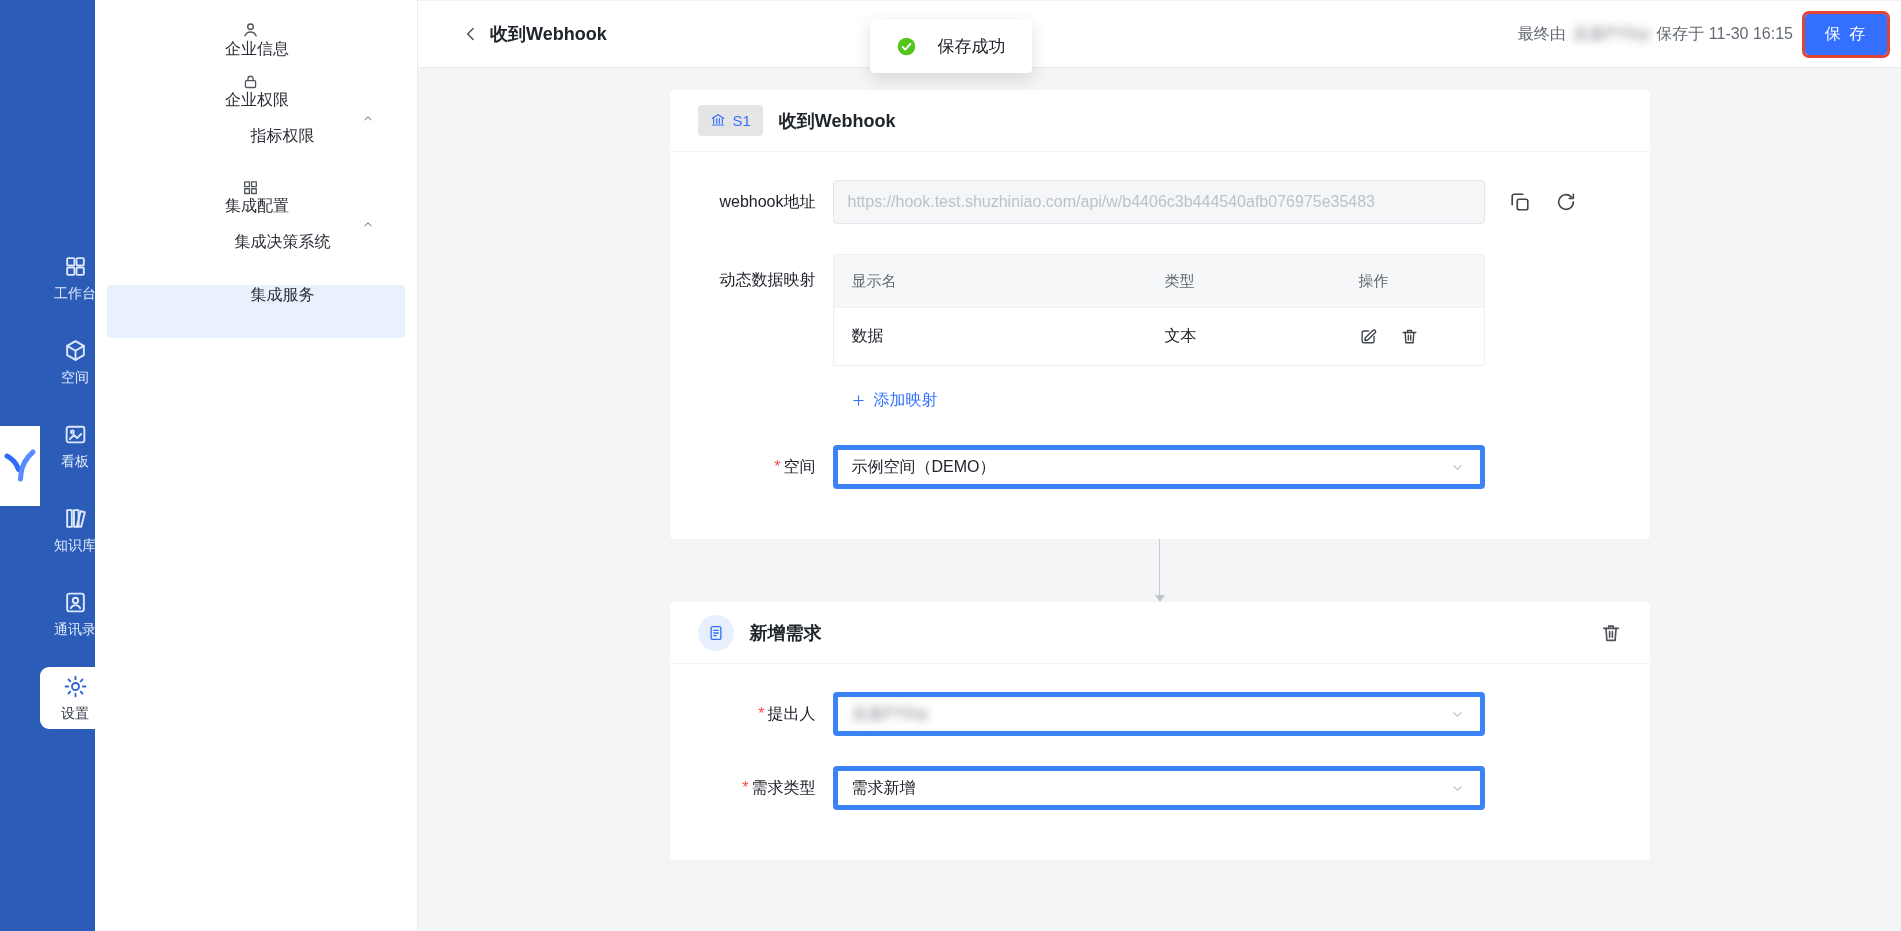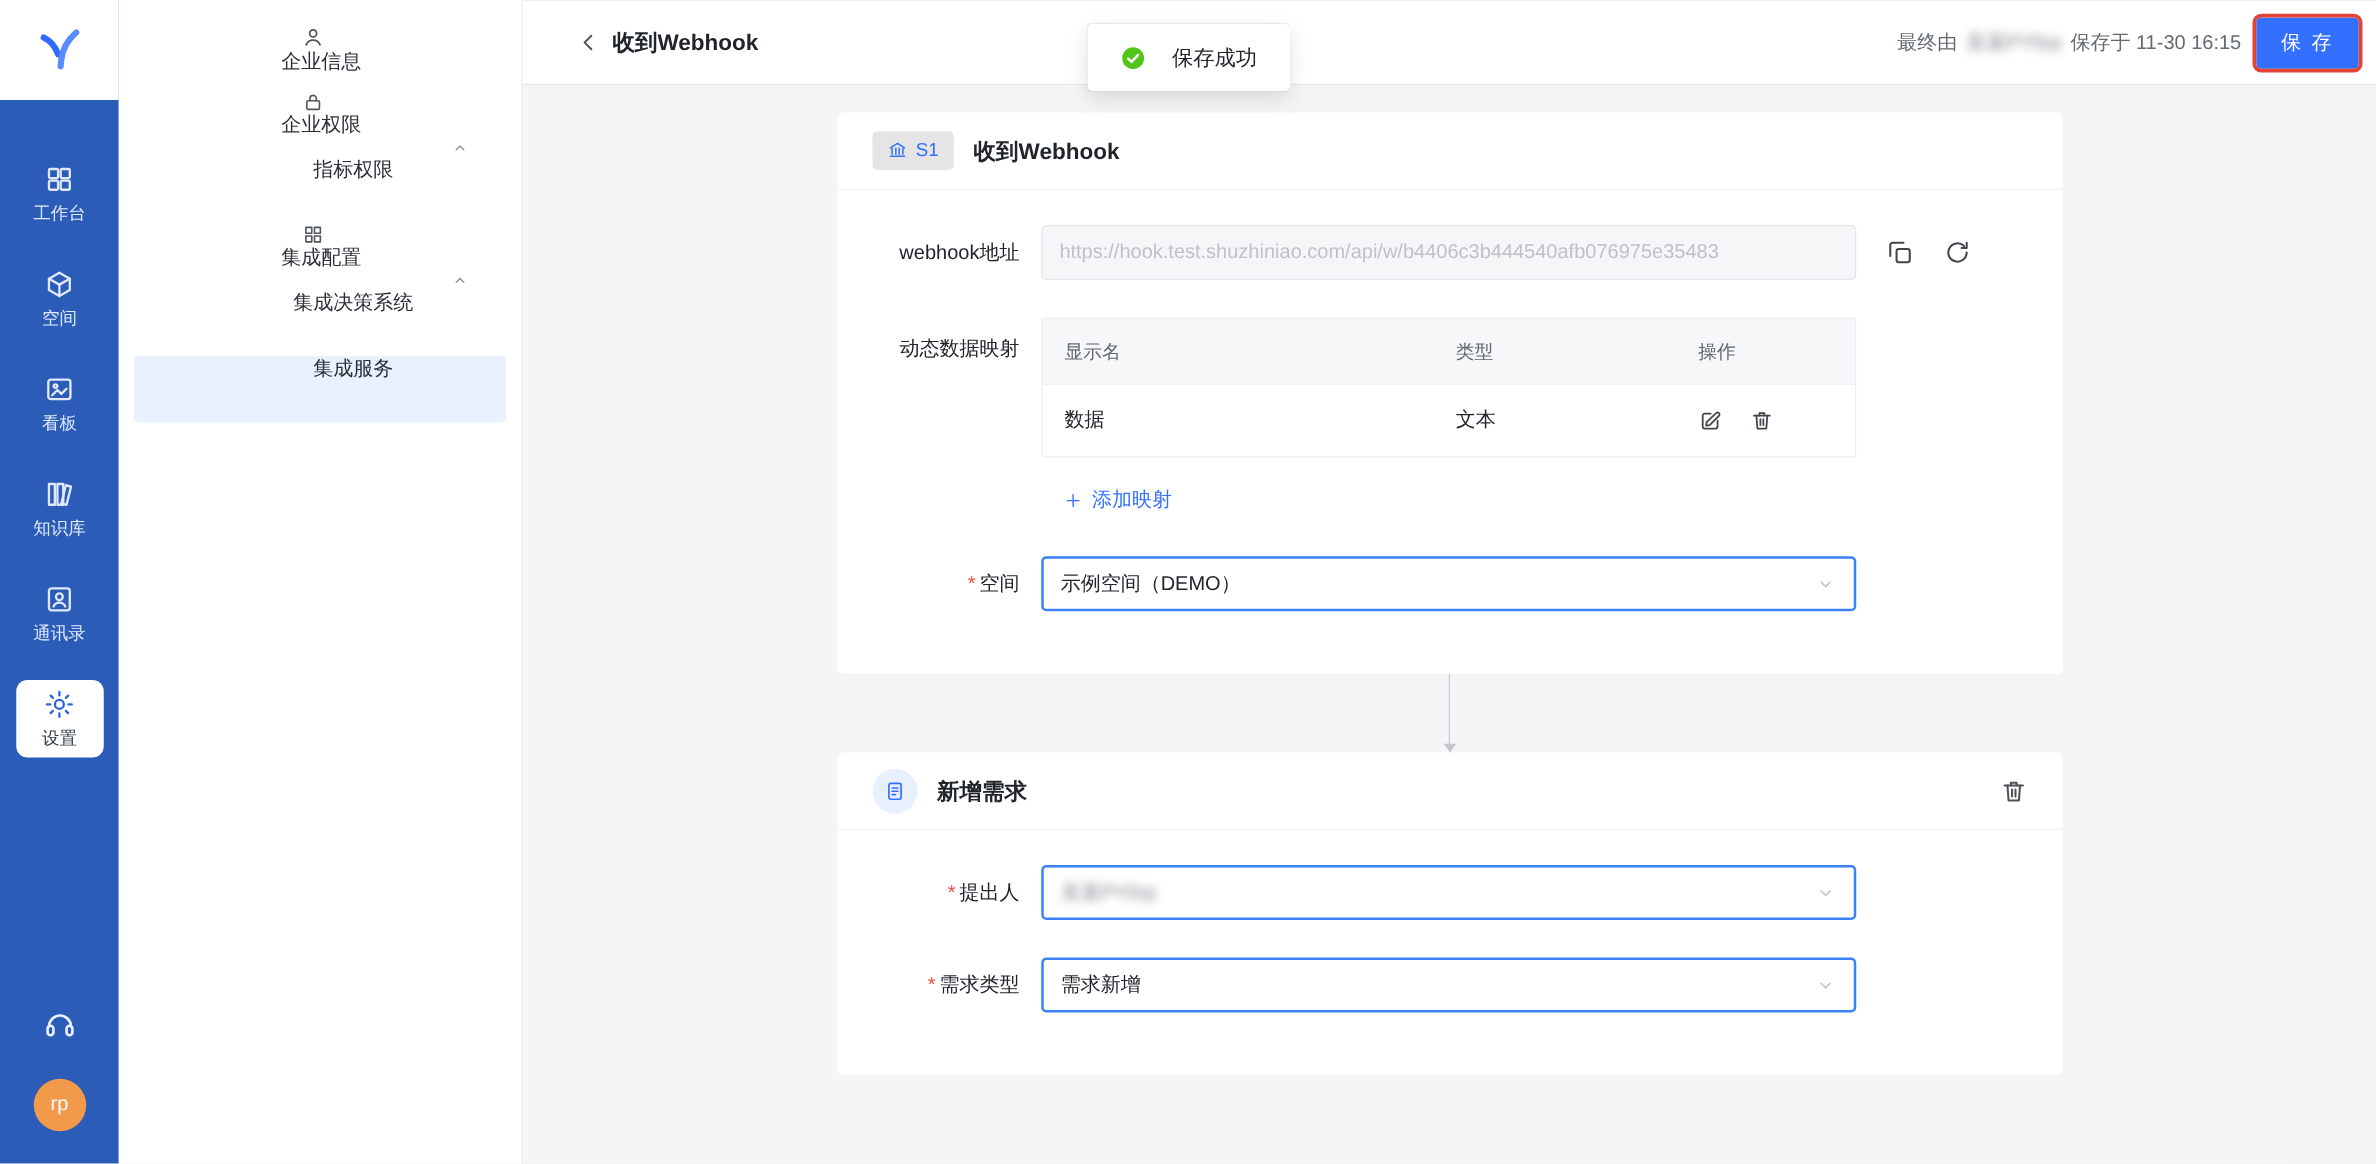--- a/index.html
+++ b/index.html
@@ -4,21 +4,21 @@
 <style>
   * { margin:0; padding:0; box-sizing:border-box; }
   html,body { background:#e9eaec; }
   body { font-family:"Liberation Sans","DejaVu Sans",sans-serif; }
 
   .app { position:relative; width:1901px; height:931px; background:#f4f5f7;
          display:flex; overflow:hidden; color:#1f2329; }
 
   
   .rail { width:95px; flex-shrink:0; background:#2B5CB8; display:flex;
-          flex-direction:column; align-items:center; }
+          flex-direction:row; align-items:center; }
   .logo-box { width:95px; height:80px; background:#ffffff; display:flex;
               align-items:center; justify-content:center; }
   .rail-nav { display:flex; flex-direction:column; align-items:center;
               gap:22px; padding-top:44px; width:100%; }
   .rail-item { width:70px; padding:7px 0 6px; display:flex; flex-direction:column;
                align-items:center; gap:6px; color:#dfe9fb; font-size:14px;
                cursor:pointer; border-radius:9px; }
   .rail-item svg { width:25px; height:25px; }
   .rail-item.selected { background:#ffffff; }
   .rail-item.selected svg { color:#2E66D9; }
@@ -116,21 +116,21 @@
   .c3 { flex:1; display:flex; align-items:center; gap:22px; }
   .row-icon { width:19px; height:19px; color:#41464d; cursor:pointer; }
   .row-icon svg { width:100%; height:100%; }
 
   .add-link { display:inline-flex; align-items:center; gap:8px; color:#3370FF;
               font-size:16px; cursor:pointer; margin-left:18px; }
   .add-link svg { width:15px; height:15px; }
   .form-row.tight { margin-bottom:32px; }
   .form-row.addrow { margin-top:-8px; margin-bottom:34px; }
 
-  .select { height:44px; background:#fff; border:2px solid #3b82f6; border-radius:4px;
+  .select { height:44px; background:#fff; border:5px solid #3b82f6; border-radius:4px;
             display:flex; align-items:center; justify-content:space-between;
             padding:0 14px; font-size:16px; color:#20242b; cursor:pointer; }
   .select .chev-down { width:17px; height:17px; color:#c3c7cd; flex-shrink:0; }
 
   .connector { height:63px; display:flex; flex-direction:column; align-items:center; }
   .connector .line { width:1px; flex:1; background:#c9ccd1; }
   .connector .arrow { width:0; height:0; border-left:5px solid transparent;
                       border-right:5px solid transparent; border-top:7px solid #c2c5ca;
                       margin-top:-1px; }
 

